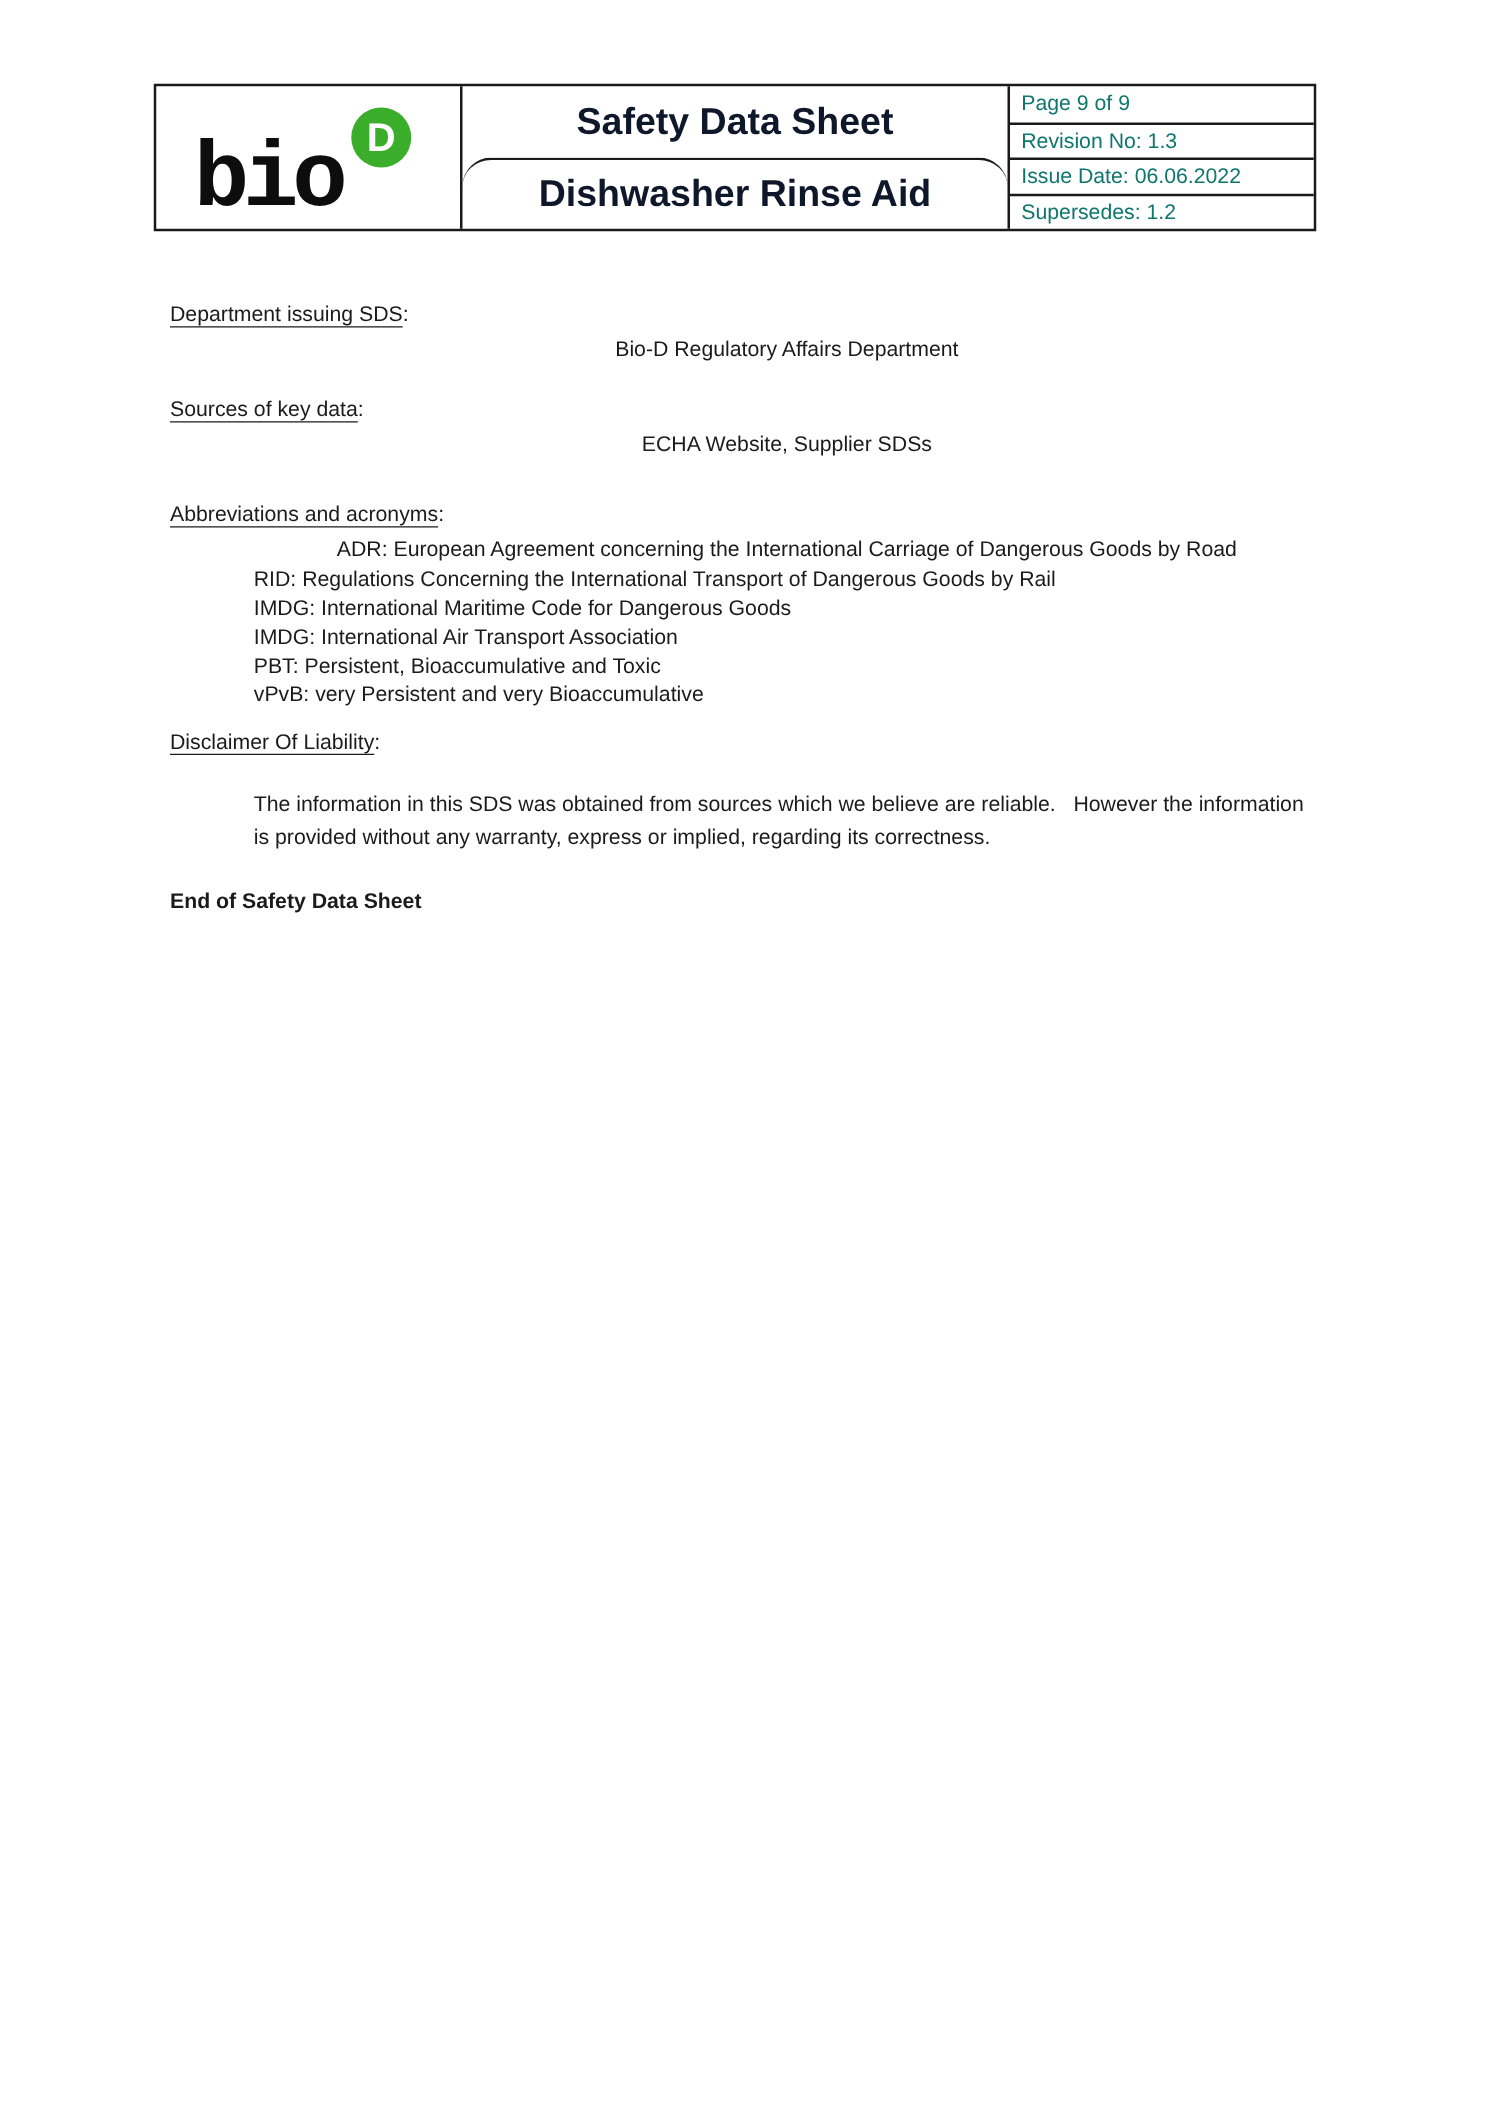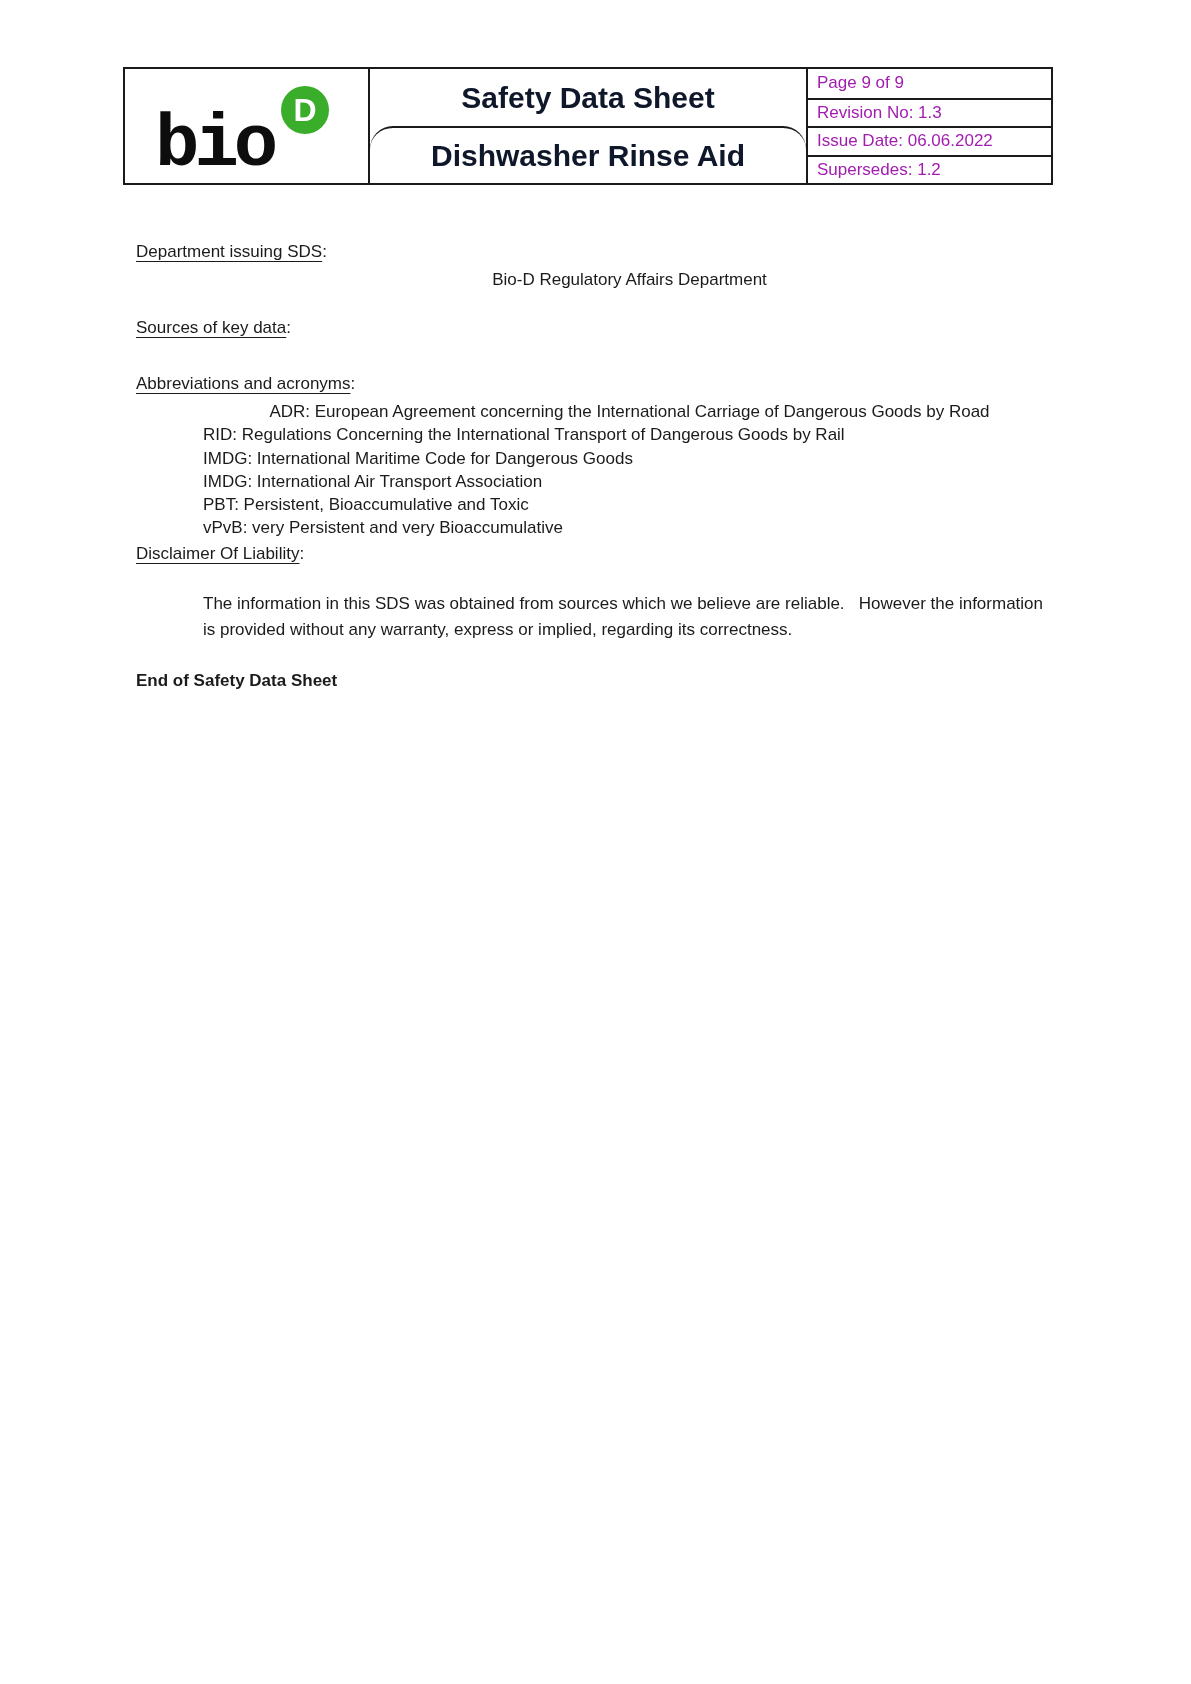--- a/index.html
+++ b/index.html
@@ -56,21 +56,21 @@
     font-weight: 700;
     font-size: 30px;
     color: #0f172a;
   }
   .title-row + .title-row { border-top: 2px solid #1a1a1a; border-radius: 23px; }
   .meta-cell { display: grid; grid-template-rows: 1fr 1fr 1fr 1fr; }
   .meta-row {
     display: flex; align-items: center;
     padding-left: 9px;
     font-size: 17px;
-    color: #a21caf;
+    color: #0f766e;
     white-space: nowrap;
   }
   .meta-row + .meta-row { border-top: 2px solid #1a1a1a; }
 
   
   .doc-body {
     position: absolute;
     left: 136px; top: 240px;
     width: 920px;
     font-size: 17px;
@@ -80,21 +80,21 @@
   .sec-heading .u {
     text-decoration: underline;
     text-decoration-thickness: 1.4px;
     text-underline-offset: 4px;
   }
   .indent-item { padding-left: 67px; line-height: 23.2px; }
 
   .mt-item  { margin-top: 5px; text-align: center; }
   .mt-sec   { margin-top: 25px; }
   .mt-sec2  { margin-top: 33px; }
-  .mt-head4 { margin-top: 3px; }
+  .mt-head4 { margin-top: 14px; }
 
   .disclaimer-para {
     margin-top: 26px;
     margin-left: 67px;
     width: 845px;
     line-height: 26px;
     white-space: pre-wrap;
   }
   .end-note {
     margin-top: 26px;
@@ -120,20 +120,21 @@
     <div class="meta-row">Supersedes: 1.2</div>
   </div>
 </div>
 
 <div class="doc-body">
 
   <div class="sec-heading"><span class="u">Department issuing SDS</span><span>:</span></div>
   <div class="indent-item mt-item">Bio-D Regulatory Affairs Department</div>
 
   <div class="sec-heading mt-sec"><span class="u">Sources of key data</span><span>:</span></div>
+  <div class="indent-item mt-item">ECHA Website, Supplier SDSs</div>
 
   <div class="sec-heading mt-sec2"><span class="u">Abbreviations and acronyms</span><span>:</span></div>
   <div class="indent-item mt-item">ADR: European Agreement concerning the International Carriage of Dangerous Goods by Road</div>
   <div class="indent-item">RID: Regulations Concerning the International Transport of Dangerous Goods by Rail</div>
   <div class="indent-item">IMDG: International Maritime Code for Dangerous Goods</div>
   <div class="indent-item">IMDG: International Air Transport Association</div>
   <div class="indent-item">PBT: Persistent, Bioaccumulative and Toxic</div>
   <div class="indent-item">vPvB: very Persistent and very Bioaccumulative</div>
 
   <div class="sec-heading mt-head4"><span class="u">Disclaimer Of Liability</span><span>:</span></div>

